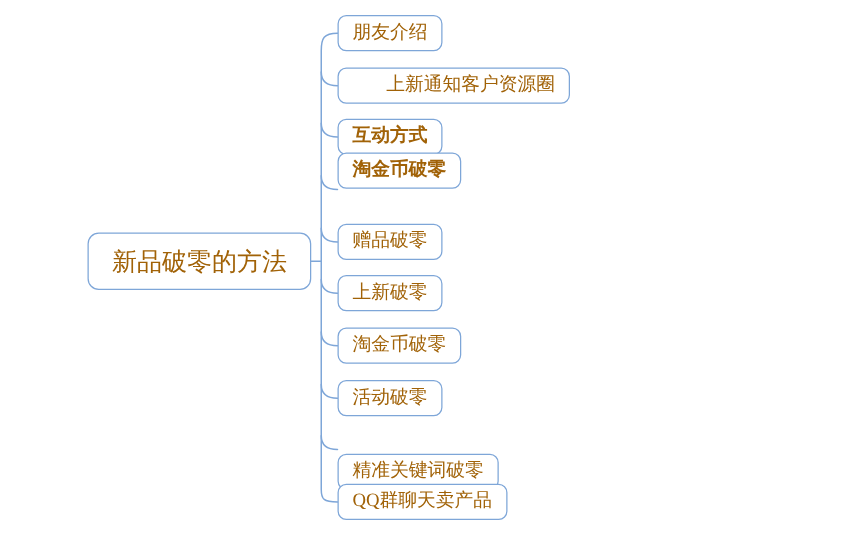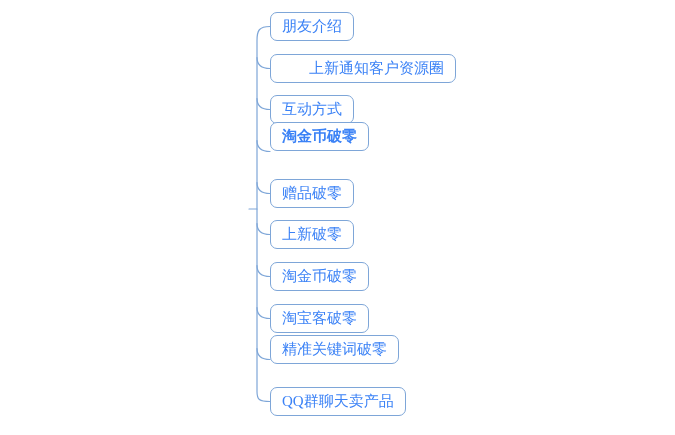--- a/index.html
+++ b/index.html
@@ -20,21 +20,21 @@
     left: 0;
     top: 0;
     width: 675px;
     height: 435px;
   }
   .node {
     position: absolute;
     box-sizing: border-box;
     border: 1.3px solid #7ea6d8;
     background: #ffffff;
-    color: #3b82f6;
+    color: #a16207;
     white-space: nowrap;
     cursor: default;
   }
   .root-node {
     left: 70px;
     top: 186px;
     width: 179px;
     height: 46px;
     border-radius: 9px;
     font-size: 20px;
@@ -61,26 +61,27 @@
       <path d="M 257 57.5 Q 257 68.5 270 68.5" fill="none" stroke="#7ea6d8" stroke-width="1.2" stroke-linecap="round"></path>
       <path d="M 257 98.5 Q 257 109.5 270 109.5" fill="none" stroke="#7ea6d8" stroke-width="1.2" stroke-linecap="round"></path>
       <path d="M 257 140.5 Q 257 151.5 270 151.5" fill="none" stroke="#7ea6d8" stroke-width="1.2" stroke-linecap="round"></path>
       <path d="M 257 182.5 Q 257 193.5 270 193.5" fill="none" stroke="#7ea6d8" stroke-width="1.2" stroke-linecap="round"></path>
       <path d="M 257 223.5 Q 257 234.5 270 234.5" fill="none" stroke="#7ea6d8" stroke-width="1.2" stroke-linecap="round"></path>
       <path d="M 257 265.5 Q 257 276.5 270 276.5" fill="none" stroke="#7ea6d8" stroke-width="1.2" stroke-linecap="round"></path>
       <path d="M 257 307.5 Q 257 318.5 270 318.5" fill="none" stroke="#7ea6d8" stroke-width="1.2" stroke-linecap="round"></path>
       <path d="M 257 348.5 Q 257 359.5 270 359.5" fill="none" stroke="#7ea6d8" stroke-width="1.2" stroke-linecap="round"></path>
     </svg>
 
+  <div class="node root-node">新品破零的方法</div>
 
   <div id="child-nodes">
       <div class="node child-node" style="top: 12px;">朋友介绍</div>
       <div class="node child-node" style="top: 54px; padding-left: 38px;">上新通知客户资源圈</div>
-      <div class="node child-node" style="top: 95px;">互动方式</div>
+      <div class="node child-node" style="top: 95px; font-weight: bold;">互动方式</div>
       <div class="node child-node" style="top: 122px; font-weight: bold;">淘金币破零</div>
       <div class="node child-node" style="top: 179px;">赠品破零</div>
       <div class="node child-node" style="top: 220px;">上新破零</div>
       <div class="node child-node" style="top: 262px;">淘金币破零</div>
-      <div class="node child-node" style="top: 304px;">淘宝客破零</div>
-      <div class="node child-node" style="top: 335px;">精准关键词破零</div>
+      <div class="node child-node" style="top: 304px;">活动破零</div>
+      <div class="node child-node" style="top: 363px;">精准关键词破零</div>
       <div class="node child-node" style="top: 387px;">QQ群聊天卖产品</div>
     </div>
 </div>
 
 </body></html>

